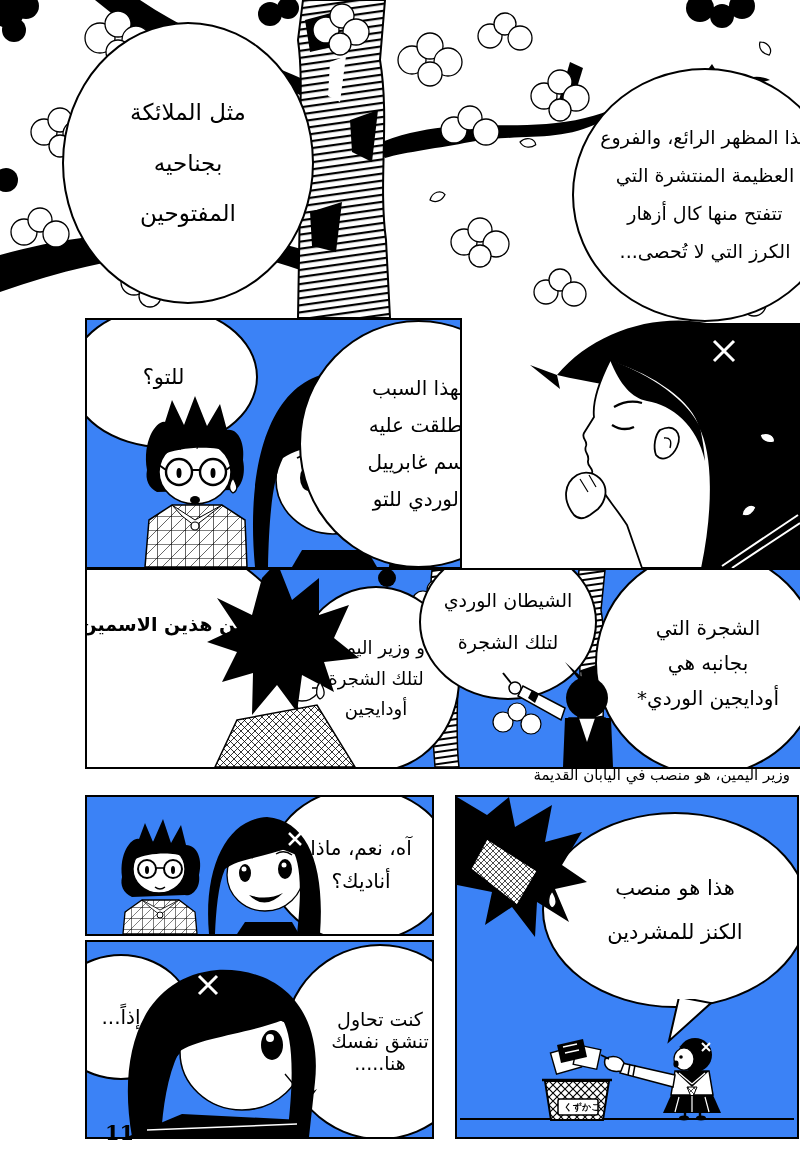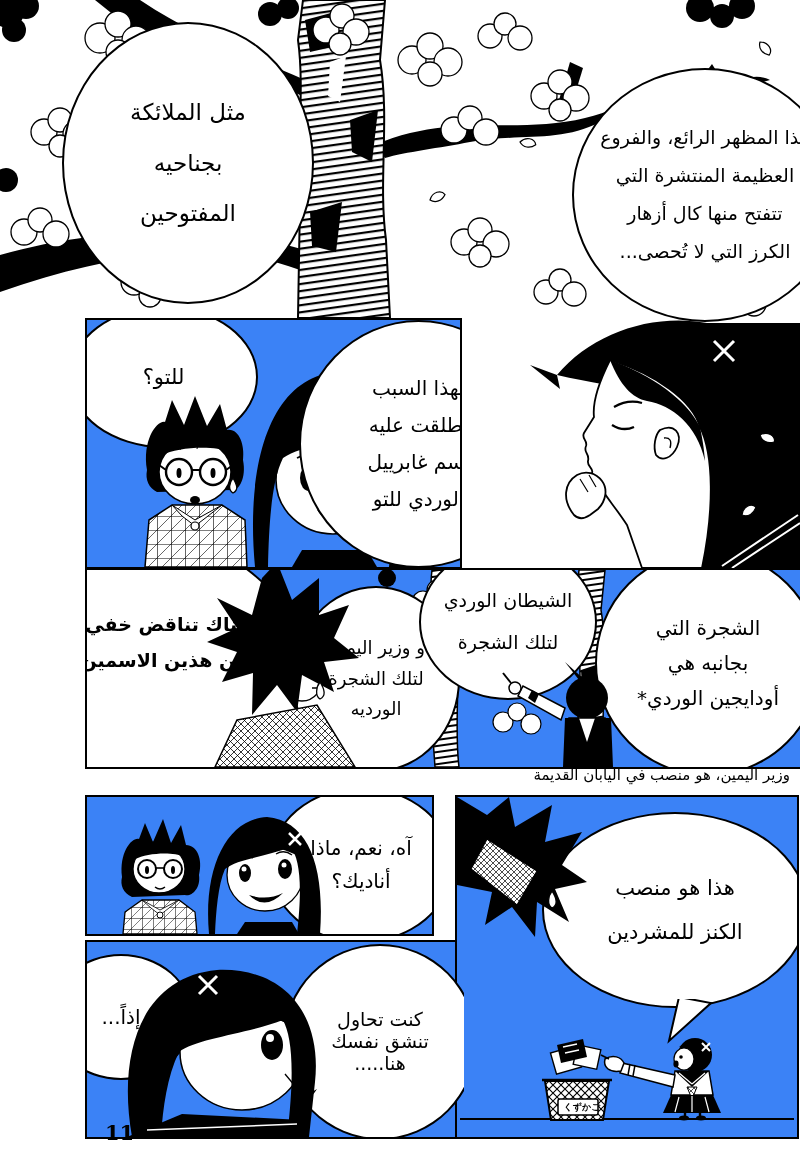--- a/index.html
+++ b/index.html
@@ -265,28 +265,27 @@
       </g>
       <g fill="#000">
         <circle cx="560" cy="10" r="10"></circle>
           <circle cx="300" cy="8" r="9"></circle>
           <circle cx="650" cy="150" r="10"></circle>
       </g>
     </svg>
 
     <div class="bubble" style="left:-180px;top:-45px;width:420px;height:420px;"></div>
     <div class="freetext" style="left:4px;top:36px;width:160px;font-size:19px;line-height:1.9;">
-      <span class="bl">هناك تناقض خفي</span>
       <span class="bl">بين هذين الاسمين.</span>
     </div>
 
     <div class="bubble" style="left:205px;top:16px;width:164px;height:182px;font-size:18px;gap:10px;">
       <span class="bl">و وزير اليمين</span>
       <span class="bl">لتلك الشجرة</span>
-      <span class="bl">الورديه</span>
+      <span class="bl">أودايجين</span>
     </div>
     <div class="bubble" style="left:332px;top:-26px;width:174px;height:152px;font-size:19px;gap:20px;">
       <span class="bl">الشيطان الوردي</span>
       <span class="bl">لتلك الشجرة</span>
     </div>
     <div class="bubble" style="left:508px;top:-20px;width:222px;height:222px;font-size:20px;gap:12px;">
       <span class="bl">الشجرة التي</span>
       <span class="bl">بجانبه هي</span>
       <span class="bl">أودايجين الوردي*</span>
     </div>
@@ -358,21 +357,21 @@
           <circle cx="157" cy="72" r="2.5" fill="#fff"></circle>
         <ellipse cx="198" cy="72" rx="7" ry="10" fill="#000"></ellipse>
           <circle cx="197" cy="68" r="2.5" fill="#fff"></circle>
         <path d="M150,62 Q158,57 166,61 M189,57 Q197,52 205,58" stroke="#000" stroke-width="1.3" fill="none"></path>
         <path d="M162,98 Q178,114 196,96 Q180,104 162,98 Z" fill="#000"></path>
         <polygon points="150,137 158,125 205,125 212,137" fill="#000"></polygon>
       </g>
     </svg>
   </div>
 
-  <div class="panel" style="left:85px;top:940px;width:345px;height:195px;padding-left:32px;">
+  <div class="panel" style="left:85px;top:940px;width:345px;height:195px;">
     <div class="bubble" style="left:-38px;top:12px;width:140px;height:122px;font-size:20px;">
       <span class="bl">إذاً...</span>
     </div>
     <div class="bubble" style="left:196px;top:2px;width:190px;height:192px;font-size:19px;">
       <span class="bl">كنت تحاول</span>
       <span class="bl">تنشق نفسك</span>
       <span class="bl">هنا.....</span>
     </div>
     <svg class="chars" style="left:0;top:0;" width="345" height="195" viewBox="0 0 345 195">
       <g>

